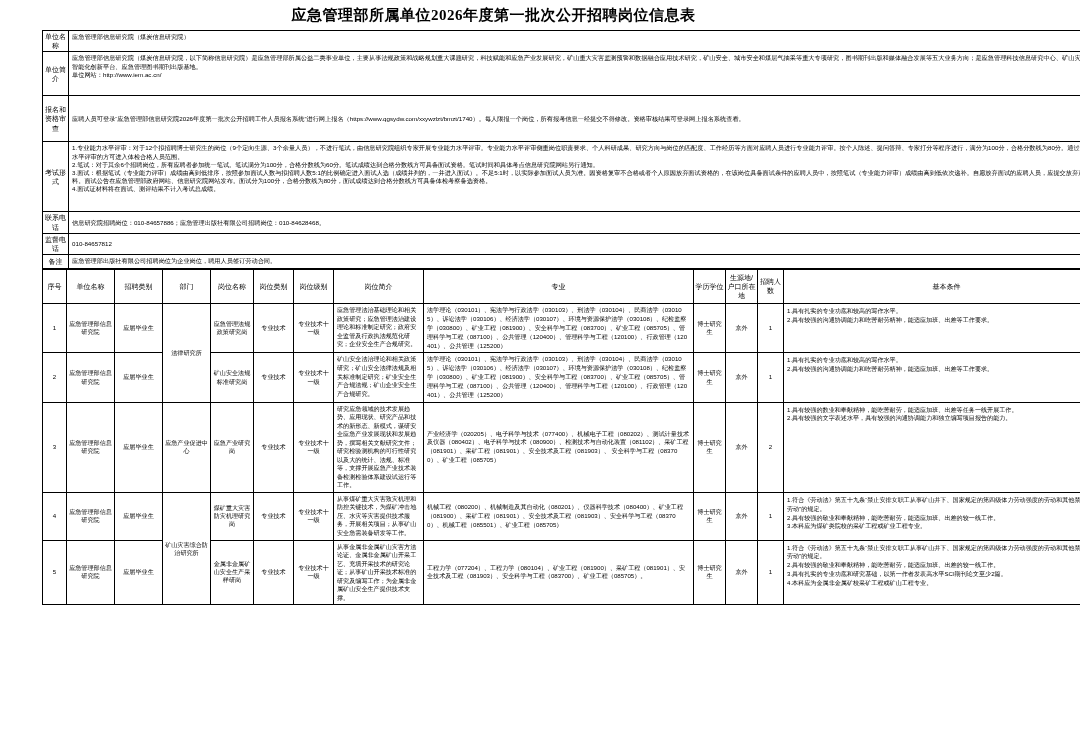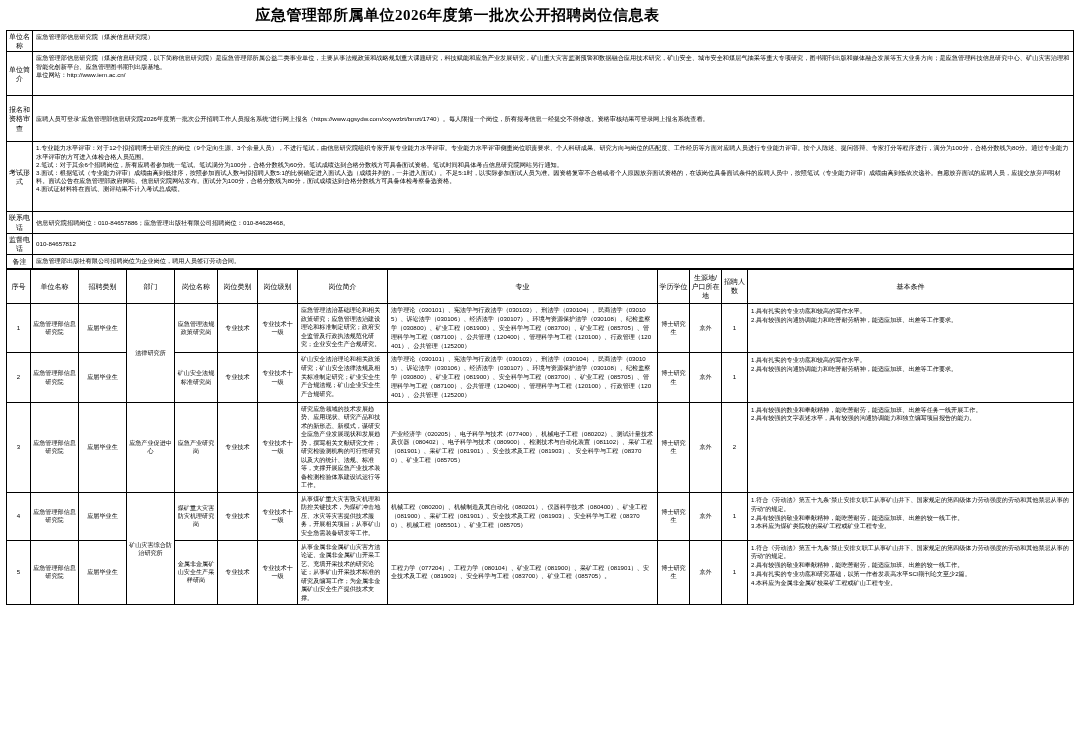--- a/index.html
+++ b/index.html
@@ -9,20 +9,21 @@
   }
   body {
     width: 1080px; height: 738px;
     font-family: "Liberation Sans", sans-serif;
     color: #000;
     overflow: hidden;
   }
   .page {
     width: 915px;
     padding: 4px 6px 0 6px;
+    margin-left: 36px;
   }
   .doc-title {
     text-align: center;
     font-size: 15px;
     font-weight: bold;
     font-family: "Liberation Serif", serif;
     letter-spacing: 0.5px;
     padding: 2px 0 5px 0;
   }
   table {

